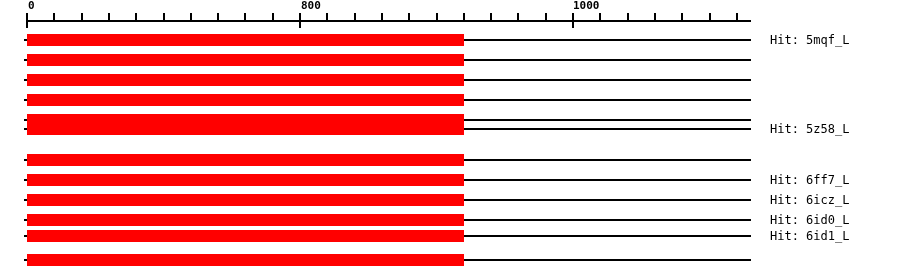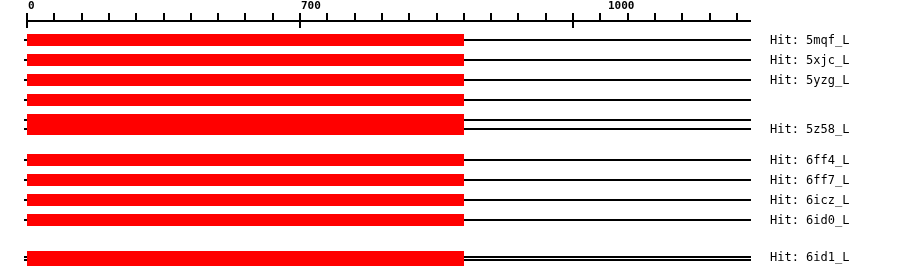--- a/index.html
+++ b/index.html
@@ -118,42 +118,40 @@
       <div class="tick tick-minor" style="left: 544.703px;"></div>
       <div class="tick tick-minor" style="left: 599.303px;"></div>
       <div class="tick tick-minor" style="left: 626.603px;"></div>
       <div class="tick tick-minor" style="left: 653.903px;"></div>
       <div class="tick tick-minor" style="left: 681.204px;"></div>
       <div class="tick tick-minor" style="left: 708.504px;"></div>
       <div class="tick tick-minor" style="left: 735.804px;"></div>
       <div class="tick tick-major" style="left: 26px;"></div>
       <div class="tick-label" style="left: 28px;">0</div>
       <div class="tick tick-major" style="left: 299.002px;"></div>
-      <div class="tick-label" style="left: 301.002px;">700</div>
+      <div class="tick-label" style="left: 301.002px;">800</div>
       <div class="tick tick-major" style="left: 572.003px;"></div>
-      <div class="tick-label" style="left: 608px;">1000</div>
+      <div class="tick-label" style="left: 573px;">1000</div>
     </div>
   <div id="hits">
       <div class="hit-row" style="top: 30px;">
         <div class="hit-connector" style="left: 27px; width: 724px;"></div>
         <div class="hit-stub" style="left: 24px;"></div>
         <div class="hit-bar" style="left: 27px; width: 436.802px; background: rgb(255, 0, 0);"></div>
         <div class="hit-label" style="left: 770px;">Hit: 5mqf_L</div>
       </div>
       <div class="hit-row" style="top: 50px;">
         <div class="hit-connector" style="left: 27px; width: 724px;"></div>
         <div class="hit-stub" style="left: 24px;"></div>
         <div class="hit-bar" style="left: 27px; width: 436.802px; background: rgb(255, 0, 0);"></div>
-        <div class="hit-label" style="left: 770px;">Hit: 5xjc_L</div>
       </div>
       <div class="hit-row" style="top: 70px;">
         <div class="hit-connector" style="left: 27px; width: 724px;"></div>
         <div class="hit-stub" style="left: 24px;"></div>
         <div class="hit-bar" style="left: 27px; width: 436.802px; background: rgb(255, 0, 0);"></div>
-        <div class="hit-label" style="left: 770px;">Hit: 5yzg_L</div>
       </div>
       <div class="hit-row" style="top: 90px;">
         <div class="hit-connector" style="left: 27px; width: 724px;"></div>
         <div class="hit-stub" style="left: 24px;"></div>
         <div class="hit-bar" style="left: 27px; width: 436.802px; background: rgb(255, 0, 0);"></div>
       </div>
       <div class="hit-row" style="top: 110px;">
         <div class="hit-connector" style="left: 27px; width: 724px;"></div>
         <div class="hit-stub" style="left: 24px;"></div>
         <div class="hit-bar" style="left: 27px; width: 436.802px; background: rgb(255, 0, 0);"></div>
@@ -161,41 +159,40 @@
       <div class="hit-row" style="top: 119px;">
         <div class="hit-connector" style="left: 27px; width: 724px;"></div>
         <div class="hit-stub" style="left: 24px;"></div>
         <div class="hit-bar" style="left: 27px; width: 436.802px; background: rgb(255, 0, 0);"></div>
         <div class="hit-label" style="left: 770px;">Hit: 5z58_L</div>
       </div>
       <div class="hit-row" style="top: 150px;">
         <div class="hit-connector" style="left: 27px; width: 724px;"></div>
         <div class="hit-stub" style="left: 24px;"></div>
         <div class="hit-bar" style="left: 27px; width: 436.802px; background: rgb(255, 0, 0);"></div>
-        <div class="hit-label" style="left: 770px;">Hit: 6ff4_L</div>
       </div>
       <div class="hit-row" style="top: 170px;">
         <div class="hit-connector" style="left: 27px; width: 724px;"></div>
         <div class="hit-stub" style="left: 24px;"></div>
         <div class="hit-bar" style="left: 27px; width: 436.802px; background: rgb(255, 0, 0);"></div>
         <div class="hit-label" style="left: 770px;">Hit: 6ff7_L</div>
       </div>
       <div class="hit-row" style="top: 190px;">
         <div class="hit-connector" style="left: 27px; width: 724px;"></div>
         <div class="hit-stub" style="left: 24px;"></div>
         <div class="hit-bar" style="left: 27px; width: 436.802px; background: rgb(255, 0, 0);"></div>
         <div class="hit-label" style="left: 770px;">Hit: 6icz_L</div>
       </div>
       <div class="hit-row" style="top: 210px;">
         <div class="hit-connector" style="left: 27px; width: 724px;"></div>
         <div class="hit-stub" style="left: 24px;"></div>
         <div class="hit-bar" style="left: 27px; width: 436.802px; background: rgb(255, 0, 0);"></div>
         <div class="hit-label" style="left: 770px;">Hit: 6id0_L</div>
       </div>
-      <div class="hit-row" style="top: 247px;">
+      <div class="hit-row" style="top: 226px;">
         <div class="hit-connector" style="left: 27px; width: 724px;"></div>
         <div class="hit-stub" style="left: 24px;"></div>
         <div class="hit-bar" style="left: 27px; width: 436.802px; background: rgb(255, 0, 0);"></div>
         <div class="hit-label" style="left: 770px;">Hit: 6id1_L</div>
       </div>
       <div class="hit-row" style="top: 250px;">
         <div class="hit-connector" style="left: 27px; width: 724px;"></div>
         <div class="hit-stub" style="left: 24px;"></div>
         <div class="hit-bar" style="left: 27px; width: 436.802px; background: rgb(255, 0, 0);"></div>
       </div>

